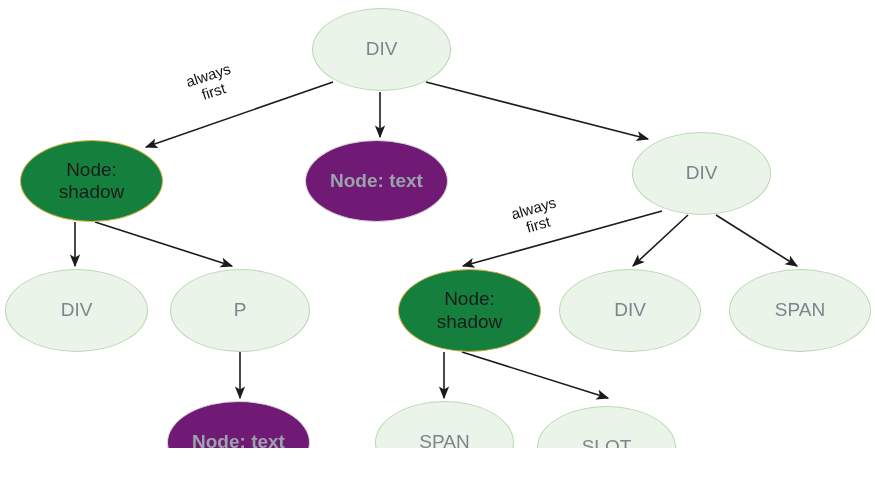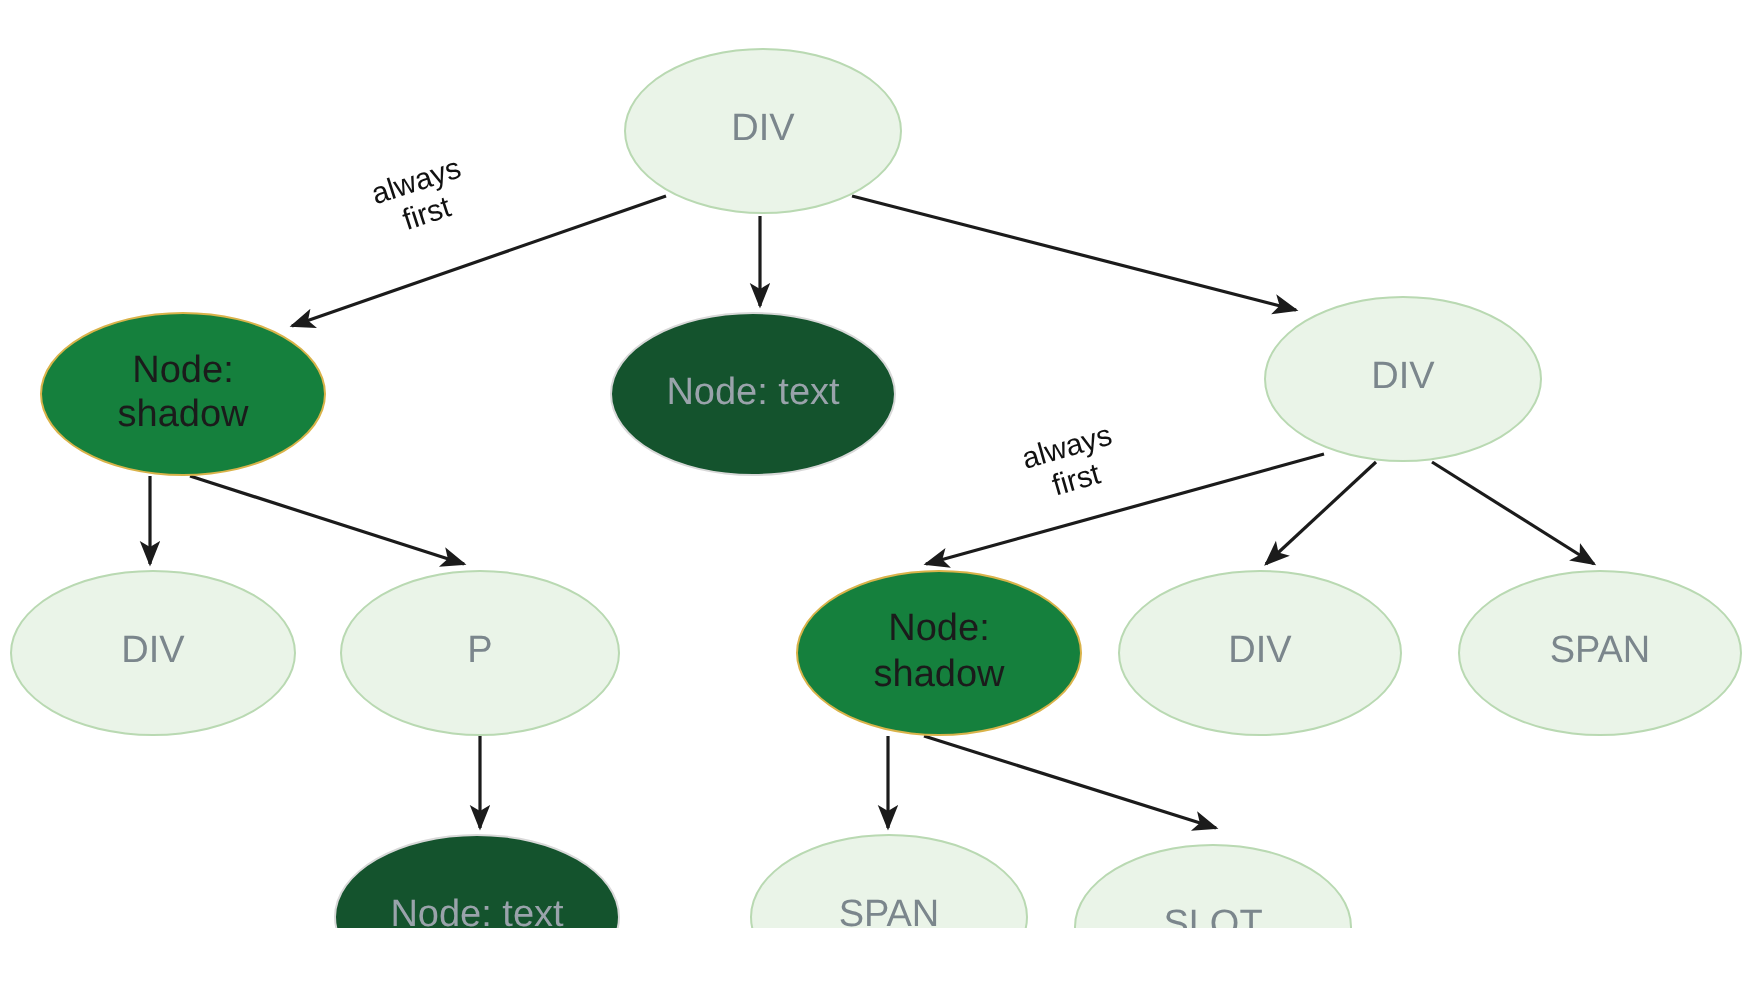--- a/index.html
+++ b/index.html
@@ -9,21 +9,20 @@
   }
   body {
     font-family: "Liberation Sans", sans-serif;
   }
   #canvas {
     position: relative;
     width: 875px;
     height: 448px;
     background: #ffffff;
     overflow: hidden;
-    margin-top: 16px;
   }
   #edge-layer {
     position: absolute;
     left: 0;
     top: 0;
     width: 875px;
     height: 504px;
   }
   .node {
     position: absolute;
@@ -37,24 +36,25 @@
     white-space: pre-line;
     z-index: 2;
   }
   .node-element {
     background: #eaf4e8;
     border: 1px solid #b9d9b2;
     color: #7b868c;
     font-size: 19px;
   }
   .node-text {
-    background: #14532d;
+    background: #701a75;
     border: 1px solid #d8d8d8;
     color: #9aa3ab;
     font-size: 19px;
+    font-weight: bold;
   }
   .node-shadow {
     background: #15803d;
     border: 1px solid #d9b34a;
     color: #1b1b1b;
     font-size: 19px;
   }
   .edge-label {
     position: absolute;
     color: #111111;

